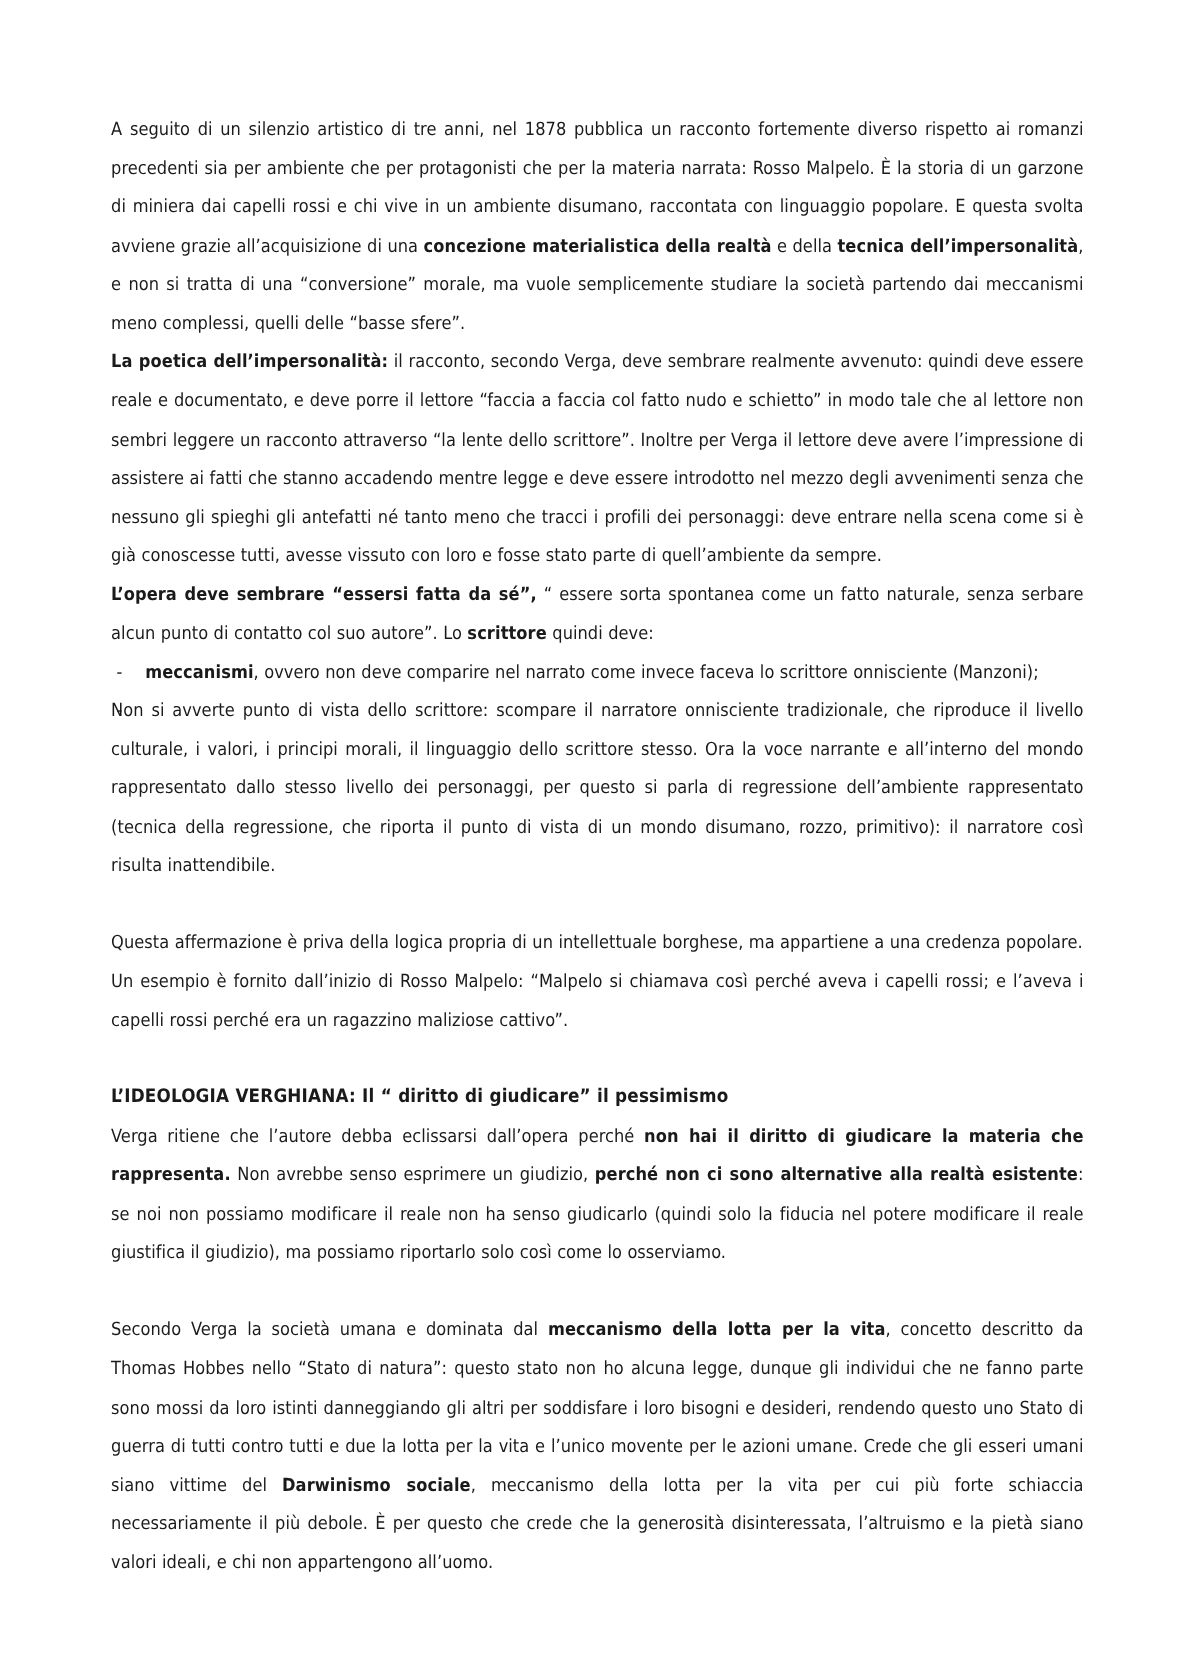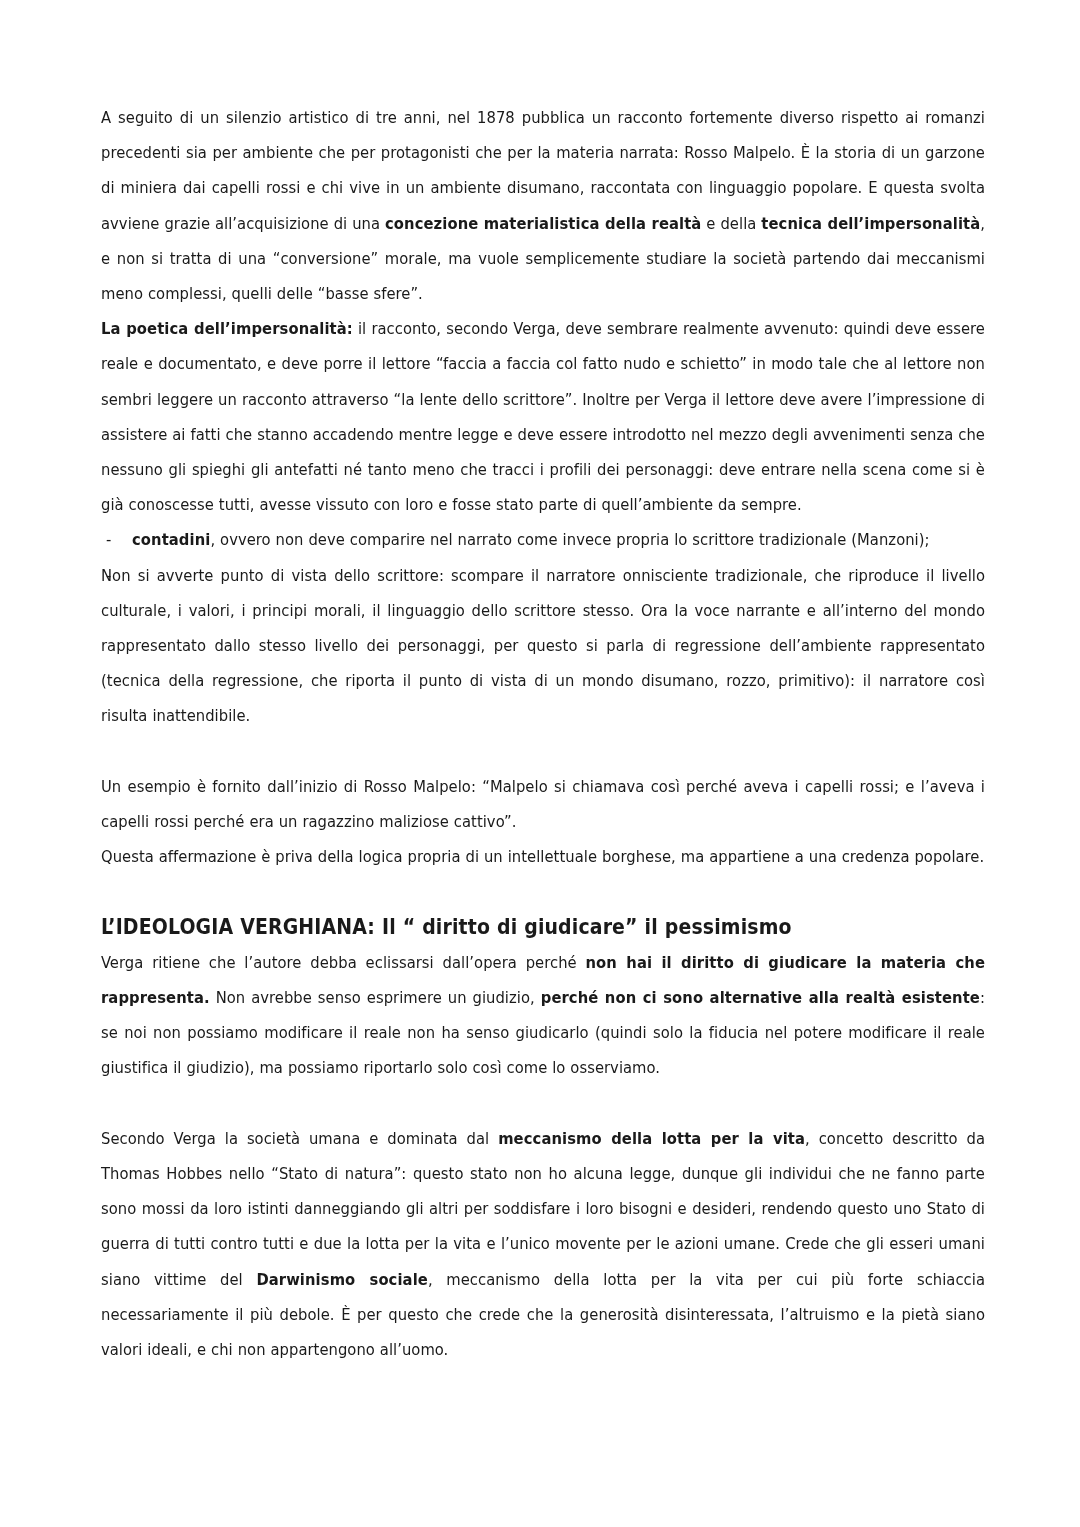--- a/index.html
+++ b/index.html
@@ -36,21 +36,21 @@
   .para {
     margin: 0;
     text-align: justify;
     text-align-last: left;
   }
   .spacer {
     height: 35.2px;
   }
   .heading {
     margin: 0;
-    font-size: 21px;
+    font-size: 17px;
     font-weight: bold;
     line-height: 35.2px;
     text-align: left;
     letter-spacing: 0.15px;
   }
   .bullet-list {
     list-style: none;
     margin: 0;
     padding: 0;
   }
@@ -72,27 +72,28 @@
     letter-spacing: 0.1px;
   }
 </style>
 </head>
 <body>
 
 <div class="page">
   <div class="doc-body" id="doc-body">
       <p class="para"><span>A seguito di un silenzio artistico di tre anni, nel 1878 pubblica un racconto fortemente diverso rispetto ai romanzi precedenti sia per ambiente che per protagonisti che per la materia narrata: Rosso Malpelo. È la storia di un garzone di miniera dai capelli rossi e chi vive in un ambiente disumano, raccontata con linguaggio popolare. E questa svolta avviene grazie all’acquisizione di una </span><b>concezione materialistica della realtà</b><span> e della </span><b>tecnica dell’impersonalità</b><span>, e non si tratta di una “conversione” morale, ma vuole semplicemente studiare la società partendo dai meccanismi meno complessi, quelli delle “basse sfere”.</span></p>
       <p class="para"><b>La poetica dell’impersonalità:</b><span> il racconto, secondo Verga, deve sembrare realmente avvenuto: quindi deve essere reale e documentato, e deve porre il lettore “faccia a faccia col fatto nudo e schietto” in modo tale che al lettore non sembri leggere un racconto attraverso “la lente dello scrittore”. Inoltre per Verga il lettore deve avere l’impressione di assistere ai fatti che stanno accadendo mentre legge e deve essere introdotto nel mezzo degli avvenimenti senza che nessuno gli spieghi gli antefatti né tanto meno che tracci i profili dei personaggi: deve entrare nella scena come si è già conoscesse tutti, avesse vissuto con loro e fosse stato parte di quell’ambiente da sempre.</span></p>
+      <p class="para"><b>L’opera deve sembrare “essersi fatta da sé”,</b><span> “ essere sorta spontanea come un fatto naturale, senza serbare alcun punto di contatto col suo autore”. Lo </span><b>scrittore</b><span> quindi deve:</span></p>
       <div class="bullet-list">
-        <div class="bullet-item"><span class="bullet-mark">-</span><span><b>contadini</b><span>, ovvero non deve comparire nel narrato come invece propria lo scrittore tradizionale (Manzoni);</span></span></div>
+        <div class="bullet-item"><span class="bullet-mark">-</span><span><b>meccanismi</b><span>, ovvero non deve comparire nel narrato come invece faceva lo scrittore onnisciente (Manzoni);</span></span></div>
         <div class="bullet-item"><span class="bullet-mark">-</span></div>
       </div>
       <p class="para"><span>Non si avverte punto di vista dello scrittore: scompare il narratore onnisciente tradizionale, che riproduce il livello culturale, i valori, i principi morali, il linguaggio dello scrittore stesso. Ora la voce narrante e all’interno del mondo rappresentato dallo stesso livello dei personaggi, per questo si parla di regressione dell’ambiente rappresentato (tecnica della regressione, che riporta il punto di vista di un mondo disumano, rozzo, primitivo): il narratore così risulta inattendibile.</span></p>
       <div class="spacer"></div>
+      <p class="para"><span>Questa affermazione è priva della logica propria di un intellettuale borghese, ma appartiene a una credenza popolare.</span></p>
       <p class="para"><span>Un esempio è fornito dall’inizio di Rosso Malpelo: “Malpelo si chiamava così perché aveva i capelli rossi; e l’aveva i capelli rossi perché era un ragazzino maliziose cattivo”.</span></p>
-      <p class="para"><span>Questa affermazione è priva della logica propria di un intellettuale borghese, ma appartiene a una credenza popolare.</span></p>
       <div class="spacer"></div>
       <div class="heading">L’IDEOLOGIA VERGHIANA: Il “ diritto di giudicare” il pessimismo</div>
       <p class="para"><span>Verga ritiene che l’autore debba eclissarsi dall’opera perché </span><b>non hai il diritto di giudicare la materia che rappresenta.</b><span> Non avrebbe senso esprimere un giudizio, </span><b>perché non ci sono alternative alla realtà esistente</b><span>: se noi non possiamo modificare il reale non ha senso giudicarlo (quindi solo la fiducia nel potere modificare il reale giustifica il giudizio), ma possiamo riportarlo solo così come lo osserviamo.</span></p>
       <div class="spacer"></div>
       <p class="para"><span>Secondo Verga la società umana e dominata dal </span><b>meccanismo della lotta per la vita</b><span>, concetto descritto da Thomas Hobbes nello “Stato di natura”: questo stato non ho alcuna legge, dunque gli individui che ne fanno parte sono mossi da loro istinti danneggiando gli altri per soddisfare i loro bisogni e desideri, rendendo questo uno Stato di guerra di tutti contro tutti e due la lotta per la vita e l’unico movente per le azioni umane. Crede che gli esseri umani siano vittime del </span><b>Darwinismo sociale</b><span>, meccanismo della lotta per la vita per cui più forte schiaccia necessariamente il più debole. È per questo che crede che la generosità disinteressata, l’altruismo e la pietà siano valori ideali, e chi non appartengono all’uomo.</span></p>
     </div>
 </div>
 
 </body></html>

